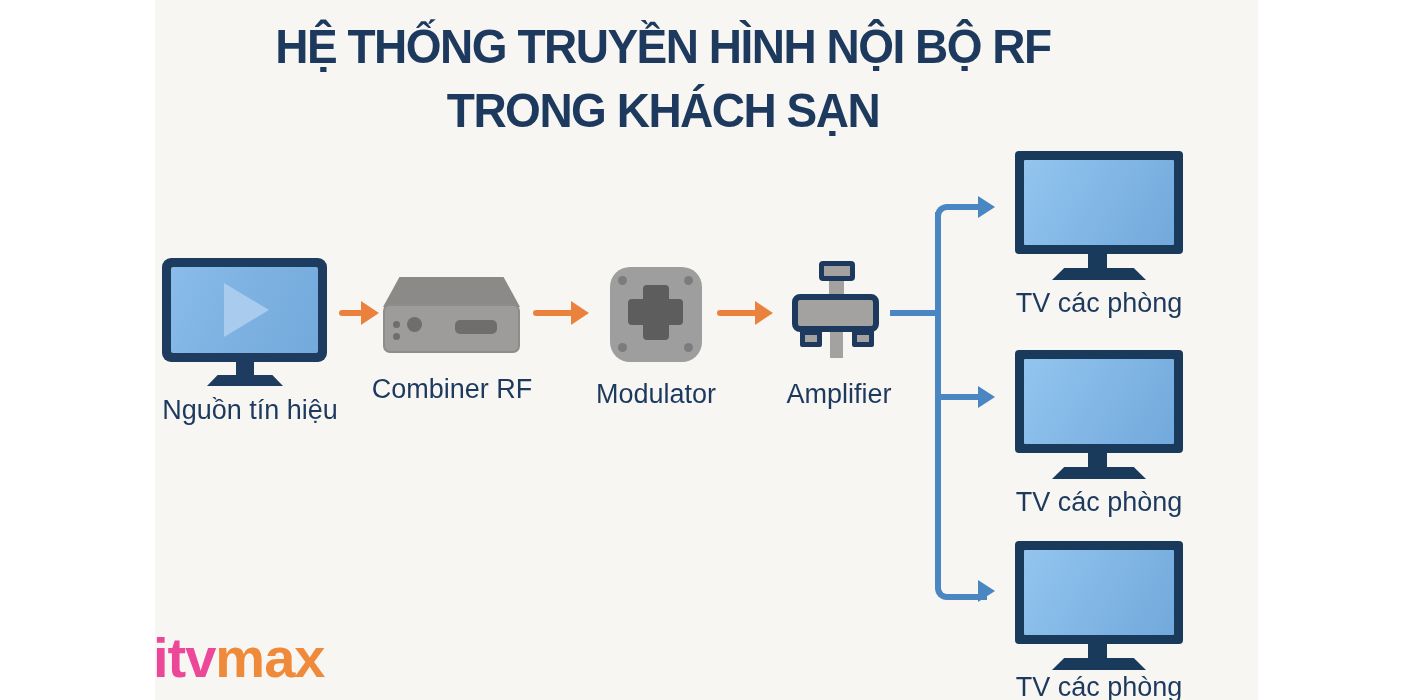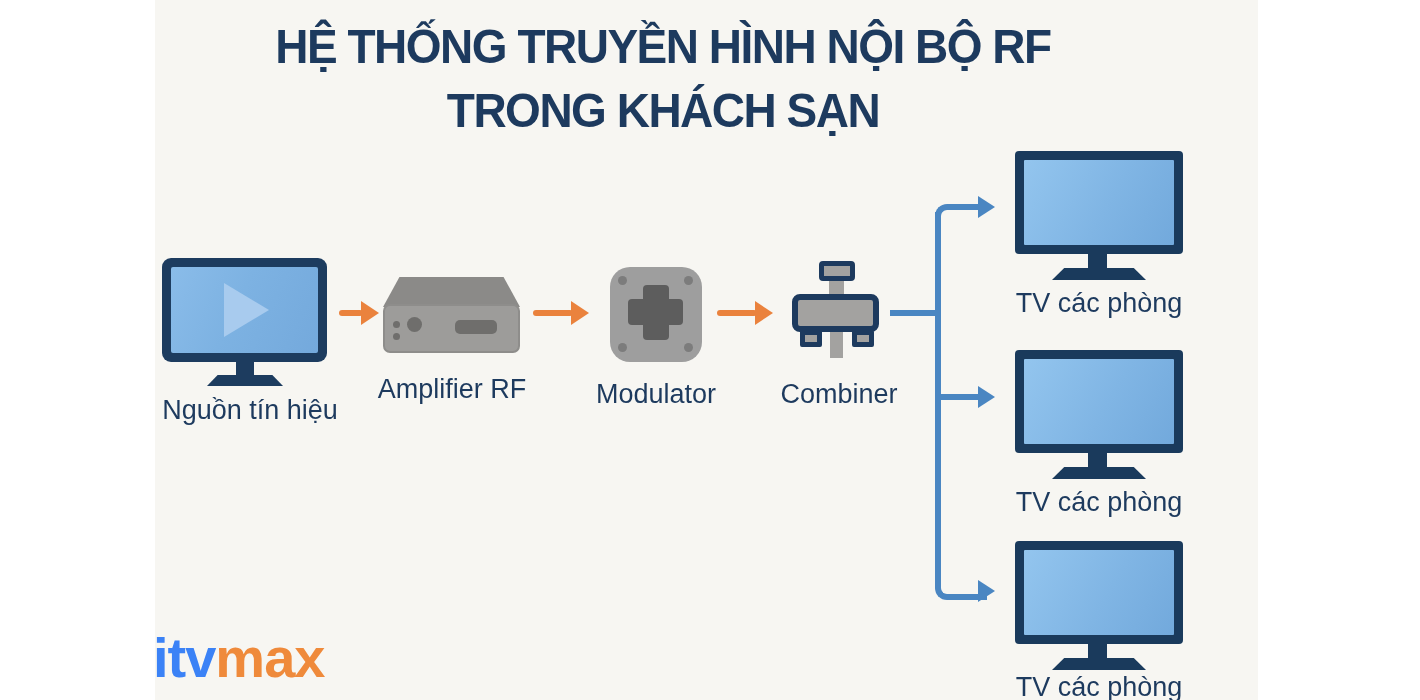--- a/index.html
+++ b/index.html
@@ -73,21 +73,21 @@
   
   .tv-frame{width:168px;height:103px;background:#1a3a5c;border-radius:4px;left:1015px;}
   .tv-screen{width:150px;height:85px;left:1024px;border-radius:1px;
     background:linear-gradient(120deg,#93c5ee 0%,#80b5e4 55%,#72a9dc 100%);}
   .tv-pole{width:19px;height:16px;background:#1a3a5c;left:1088px;}
   .tv-base{width:94px;height:12px;background:#1a3a5c;left:1052px;
     clip-path:polygon(13% 0,87% 0,100% 100%,0 100%);}
 
   
   .logo{position:absolute;left:153px;top:625px;font-size:56px;font-weight:bold;letter-spacing:-1px;}
-  .logo .p1{color:#3b82f6;}
+  .logo .p1{color:#ec4899;}
   .logo .p2{color:#ef8a3b;}
 </style>
 </head>
 <body>
 
 <div class="panel"></div>
 
 <div class="title">
   <div>HỆ THỐNG TRUYỀN HÌNH NỘI BỘ RF</div>
   <div>TRONG KHÁCH SẠN</div>
@@ -108,21 +108,21 @@
 </div>
 
 <div>
   <div class="abs mod-top"></div>
   <div class="abs mod-body"></div>
   <div class="abs mod-dot" style="left:393px;top:321px;width:7px;height:7px;"></div>
   <div class="abs mod-dot" style="left:393px;top:333px;width:7px;height:7px;"></div>
   <div class="abs mod-dot" style="left:407px;top:317px;width:15px;height:15px;"></div>
   <div class="abs mod-display"></div>
 </div>
-<div class="node-label" style="left:452px;top:374px;">Amplifier RF</div>
+<div class="node-label" style="left:452px;top:374px;">Combiner RF</div>
 
 <div>
   <div class="abs o-shaft" style="left:533px;width:40px;"></div>
   <div class="abs o-head" style="left:571px;"></div>
 </div>
 
 <div>
   <div class="abs comb-body"></div>
   <div class="abs screw" style="left:618px;top:276px;"></div>
   <div class="abs screw" style="left:684px;top:276px;"></div>
@@ -139,21 +139,21 @@
 </div>
 
 <div>
   <div class="abs amp-stem-top"></div>
   <div class="abs amp-cap"></div>
   <div class="abs amp-stem-bot"></div>
   <div class="abs amp-leg" style="left:800px;"></div>
   <div class="abs amp-leg" style="left:852px;"></div>
   <div class="abs amp-body"></div>
 </div>
-<div class="node-label" style="left:839px;top:379px;">Combiner</div>
+<div class="node-label" style="left:839px;top:379px;">Amplifier</div>
 
 <div>
   <div class="abs b b-amp-out"></div>
   <div class="abs b b-vert"></div>
   <div class="abs b-elbow-top"></div>
   <div class="abs b-elbow-bot"></div>
   <div class="abs b b-mid"></div>
   <div class="abs b-head" style="left:978px;top:196px;"></div>
   <div class="abs b-head" style="left:978px;top:386px;"></div>
   <div class="abs b-head" style="left:978px;top:580px;"></div>

